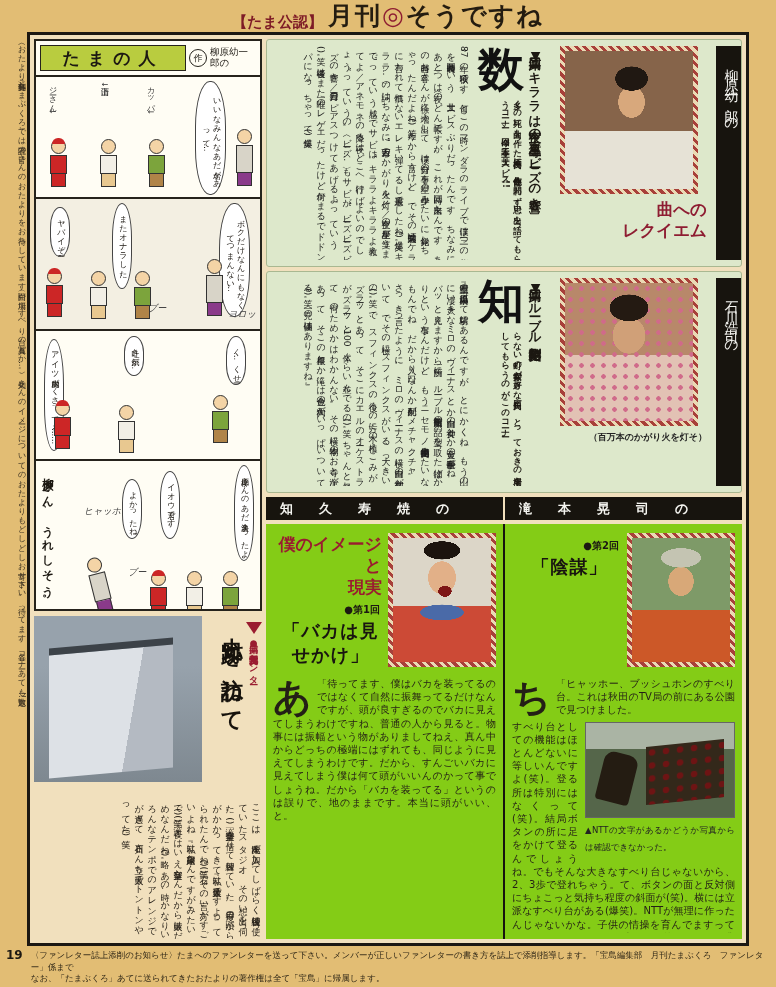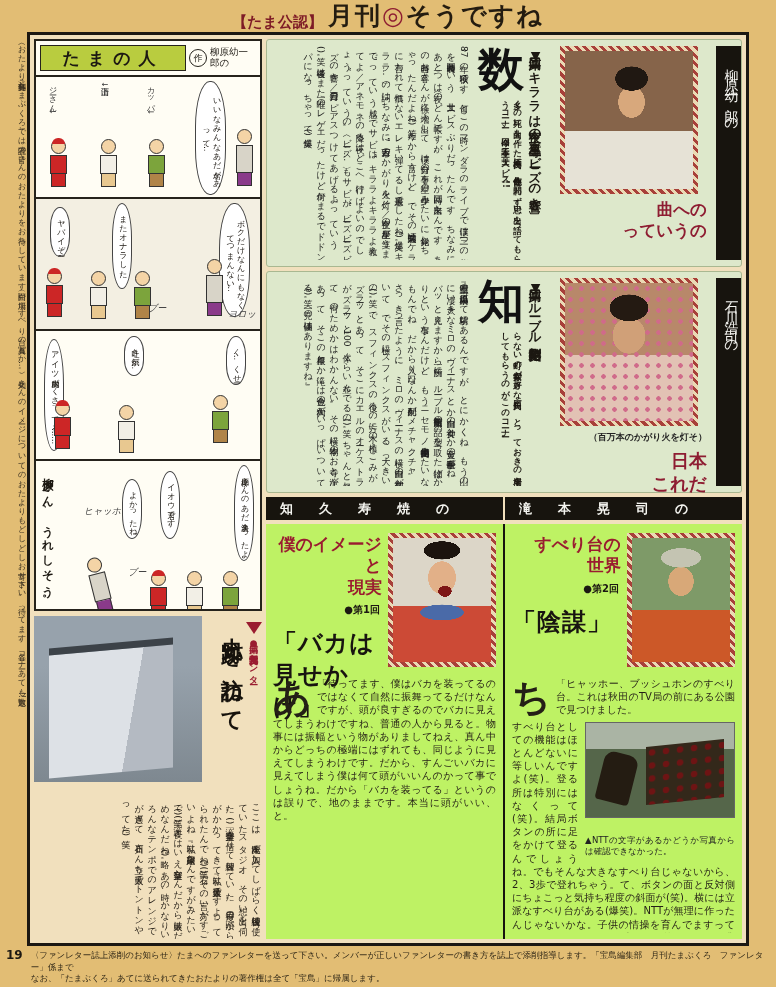--- a/index.html
+++ b/index.html
@@ -67,39 +67,39 @@
   .redtitle{margin-top:5px;text-align:right;color:#8e1d32;font-weight:bold;font-size:16.5px;line-height:1.3;width:100%;}
   .redtitle.big{font-size:18px;}
   .gsubtitle{font-size:9px;color:#222;text-align:right;margin-top:5px;width:100%;font-weight:bold;}
   .sidebar-bar{writing-mode:vertical-rl;background:#17140e;color:#f2f2ee;width:25px;margin-left:5px;font-size:14px;letter-spacing:10px;text-align:left;padding-top:12px;box-sizing:border-box;flex:none;}
 
   
   .band{height:23px;display:flex;gap:2px;flex:none;}
   .band>div{flex:1;background:#17140e;color:#f4f4ef;font-size:13px;font-weight:bold;display:flex;align-items:center;letter-spacing:26px;padding-left:14px;overflow:hidden;white-space:nowrap;}
 
   
-  .bottom{flex:1;display:flex;background:#bef264;min-height:0;}
+  .bottom{flex:1;display:flex;background:#84cc16;min-height:0;}
   .bcol{flex:1;padding:6px 7px;box-sizing:border-box;display:flex;flex-direction:column;min-width:0;}
   .bcol-left{border-right:2px solid #17140e;}
   .bhead{display:flex;height:140px;flex:none;}
   .bhead-left{flex:1;display:flex;flex-direction:column;padding-top:4px;min-width:0;}
   .redtitle2{color:#9a1c30;font-weight:bold;font-size:17px;line-height:1.25;text-align:right;padding-right:6px;}
   .episode{font-size:10px;font-weight:bold;margin:5px 8px 2px 0;text-align:right;}
-  .eptitle{font-size:24px;font-weight:bold;color:#181410;letter-spacing:1px;margin-top:8px;}
+  .eptitle{font-size:18px;font-weight:bold;color:#181410;text-align:center;letter-spacing:1px;}
   .photo-bottom{width:98px;height:124px;}
   .photo-chiku{background:radial-gradient(ellipse 30px 15px at 50% 10%,#1c140e 60%,transparent 61%),radial-gradient(ellipse 11px 9px at 53% 43%,#7e1616 60%,transparent 61%),radial-gradient(ellipse 23px 27px at 50% 32%,#e2b088 60%,transparent 61%),radial-gradient(ellipse 36px 13px at 50% 60%,#4a6aa8 60%,transparent 61%),linear-gradient(180deg,#dcd6c8 0 55%,#cc4a36 55%);}
   .photo-takimoto{background:radial-gradient(ellipse 33px 16px at 50% 16%,#c4c4b2 60%,transparent 61%),radial-gradient(ellipse 21px 24px at 50% 35%,#d8a878 60%,transparent 61%),linear-gradient(180deg,#7e9a68 0 58%,#cc5828 58%);}
   .btext{flex:1;font-size:10px;line-height:13.2px;color:#241f16;text-align:justify;overflow:hidden;margin-top:7px;}
   .btext p{margin:0 0 3px;}
   .dropcap{float:left;font-size:38px;font-weight:900;line-height:.95;padding:2px 5px 0 0;}
   .slidebox{float:right;width:150px;margin:2px 0 2px 7px;}
   .photo-slide{width:148px;height:94px;border:1px solid #666;background:linear-gradient(180deg,#aab4a4 0 28%,#55664a 28%);}
   .slide-body{position:absolute;right:10px;top:20px;width:78px;height:58px;background:#33281a;transform:skewY(-6deg);background-image:radial-gradient(circle at 6px 6px,#6e1414 3px,transparent 3.6px);background-size:14px 13px;}
   .slide-arm{position:absolute;left:14px;top:30px;width:34px;height:50px;background:#241c12;border-radius:10px 10px 4px 4px;transform:rotate(14deg);}
-  .slide-caption{font-size:8.5px;line-height:11px;margin-top:17px;color:#222;}
+  .slide-caption{font-size:8.5px;line-height:17px;margin-top:4px;color:#222;}
 
   
   .footer{height:33px;display:flex;align-items:flex-start;padding:4px 12px 0 6px;gap:8px;}
   .pageno{font-weight:bold;font-size:12px;line-height:11px;}
   .fnotes{font-size:8.5px;line-height:11.5px;color:#2e2616;}
 </style>
 </head>
 <body>
 
 <div class="page">
@@ -253,43 +253,38 @@
             <div class="bigchar">数</div>
             <div class="introtext">多くの死に曲を作った柳原氏に、自作他作を問わず思い出を語ってもらうコーナー、今回は二本立て大サービス!!</div>
           </div>
           <div class="gepisode">第二回▼〔キララは夜空の三等星〕＆〔ビーズの響き〕</div>
           <div class="gmedia">
             <div class="photoframe">
                 <div class="photo photo-top photo-yanagihara"></div>
               </div>
             <div class="redtitle">
               <div>曲への</div>
-              <div>っていうの</div>
+              <div>レクイエム</div>
             </div>
           </div>
           <div class="sidebar-bar">柳原幼一郎の</div>
         </div>
 
         <div class="gbox gbox2">
           <div class="gbody">『三重県の榊原温泉口って駅前にあるんですが。とにかくね、もう山の所に凄い大きなミロのヴィーナスとか自由の女神とか黄金の千手観音がね、バッと見えますから一箇所に。ルーブル美術館所蔵の品の型を取った物ばかりという事なんだけど、もうニセモノ美術品博物館みたいなもんでね。だから入り口なんか配列がメチャクチャ。さっき言ったように、ミロのヴィーナスの横に自由の女神がいて、でその横にスフィンクスがいる、大っきいの(笑)。で、スフィンクスの後ろの方に木の植えこみがズラーッとあって、そこにカエルのオーケストラがズラーッと100体ぐらい並んでるの(笑)。ちゃんと緑色して。何のためかはわかんない。その横に本物のお寺と滝があって、そこの屋根とか滝には金色の天狗がいっぱいついてる(笑)。一見の価値はありますね』</div>
           <div class="gintro">
             <div class="bigchar">知</div>
             <div class="introtext">らない町の探索が好きな石川氏に、とっておきの場所を紹介してもらうのがこのコーナー。</div>
           </div>
           <div class="gepisode">第二回▼ルーブル彫刻美術館</div>
           <div class="gmedia">
             <div class="photoframe">
                 <div class="photo photo-top photo-ishikawa"></div>
               </div>
             <div class="gsubtitle">（百万本のかがり火を灯そ）</div>
-            <div class="redtitle big">
-              <div>日本</div>
-              <div>これだ</div>
-              <div>プレイス</div>
-            </div>
           </div>
           <div class="sidebar-bar">石川浩司の</div>
         </div>
 
         <div class="band">
           <div>知久寿焼の</div>
           <div>滝本晃司の</div>
         </div>
 
         <div class="bottom">
@@ -311,24 +306,20 @@
             <div class="btext">
               <span class="dropcap">あ</span>
               <p>「待ってます、僕はバカを装ってるのではなくて自然に振舞ってるだけなんですが、頭が良すぎるのでバカに見えてしまうわけですね、普通の人から見ると。物事には振幅という物がありましてねえ、真ん中からどっちの極端にはずれても、同じように見えてしまうわけです。だから、すんごいバカに見えてしまう僕は何て頭がいいんのかって事でしょうね。だから「バカを装ってる」というのは誤りで、地のままです。本当に頭がいい、と。</p>
 
             </div>
           </div>
 
           <div class="bcol">
             <div class="bhead">
               <div class="bhead-left">
-                <div class="redtitle2">
-                  <div>すべり台の</div>
-                  <div>世界</div>
-                </div>
                 <div class="episode">●第2回</div>
                 <div class="eptitle">「陰謀」</div>
               </div>
               <div class="photoframe">
                   <div class="photo photo-bottom photo-takimoto"></div>
                 </div>
             </div>
             <div class="btext">
               <span class="dropcap">ち</span>
               <p>「ヒャッホー、ブッシュホンのすべり台。これは秋田のTV局の前にある公園で見つけました。</p>

